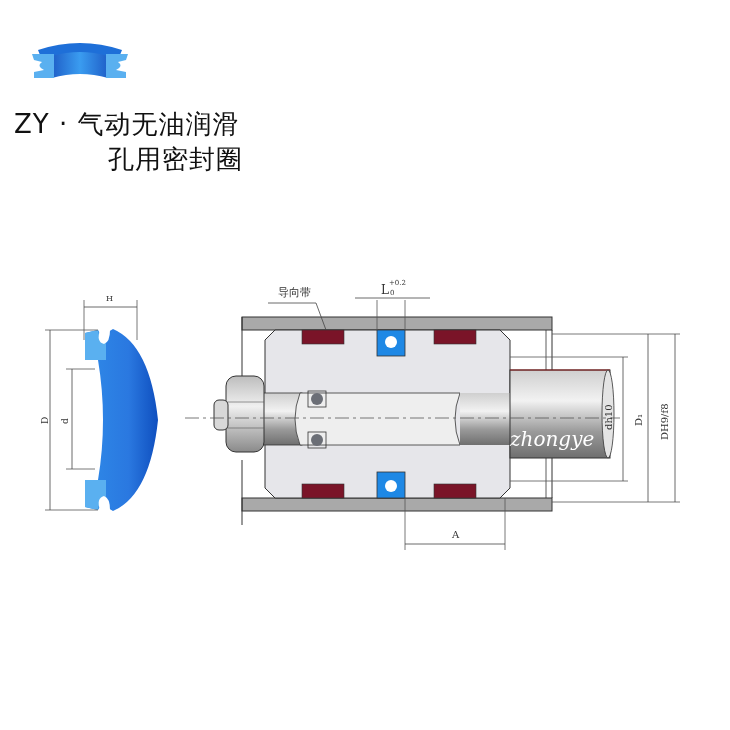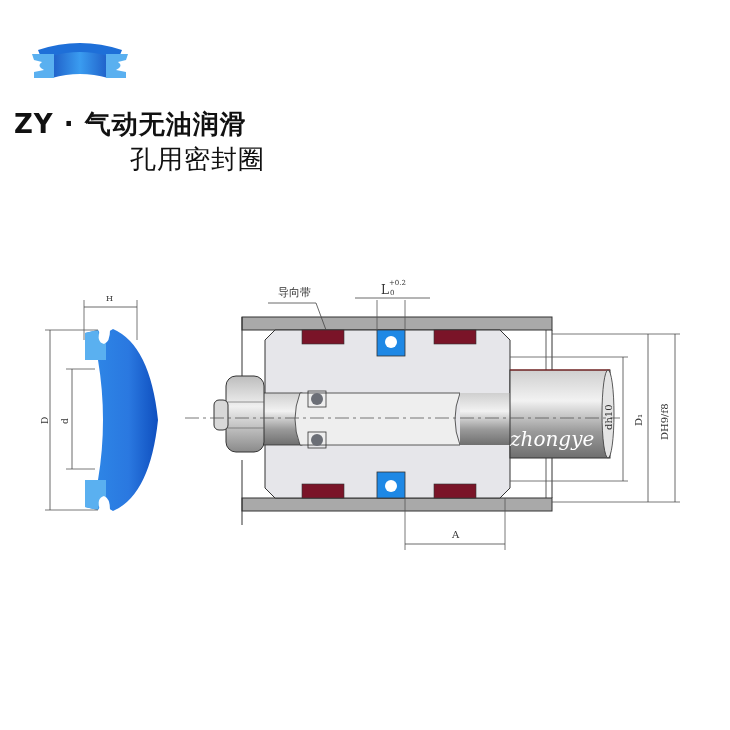--- a/index.html
+++ b/index.html
@@ -1,19 +1,19 @@
 <!DOCTYPE html>
 <html><head>
 <meta charset="utf-8">
 <style>
   html, body { margin:0; padding:0; background:#ffffff; }
   body { width:730px; height:730px; position:relative; overflow:hidden; font-family:"DejaVu Sans", sans-serif; }
   .logo { position:absolute; left:30px; top:38px; }
-  .title1 { position:absolute; left:14px; top:107px; font-size:26px; color:#111; letter-spacing:1px; white-space:nowrap;font-weight:bold; }
-  .title2 { position:absolute; left:130px; top:142px; font-size:26px; color:#111; letter-spacing:1px; white-space:nowrap; }
+  .title1 { position:absolute; left:14px; top:107px; font-size:26px; color:#111; letter-spacing:1px; white-space:nowrap; }
+  .title2 { position:absolute; left:108px; top:142px; font-size:26px; color:#111; letter-spacing:1px; white-space:nowrap; }
   .diagram { position:absolute; left:0; top:0; }
   .lbl { font-family:"DejaVu Serif", serif; fill:#333; }
 </style>
 </head>
 <body>
 
 <svg class="logo" width="100" height="50" viewBox="0 0 100 50">
   <defs>
     <linearGradient id="lg1" x1="0" y1="0" x2="1" y2="0">
       <stop offset="0" stop-color="#1f5fc8"></stop>

